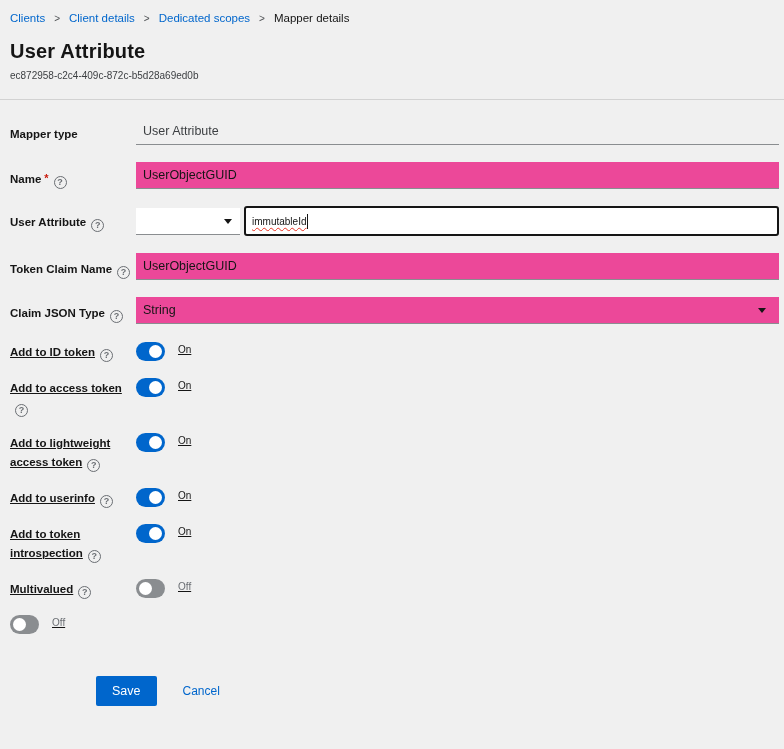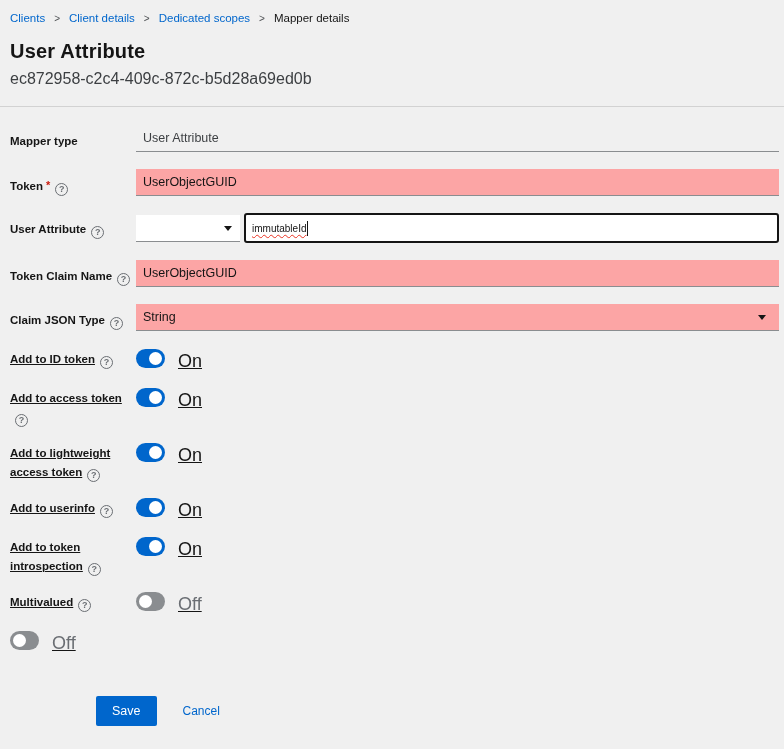--- a/index.html
+++ b/index.html
@@ -13,21 +13,21 @@
   }
   .page-header { padding:12px 10px 0 10px; }
 
   
   .breadcrumb { display:flex; align-items:center; font-size:11.5px; margin-bottom:16px; }
   .crumb { color:var(--accent,#0066cc); cursor:pointer; margin-right:9px; }
   .crumb-sep { color:#4f5255; font-size:10px; margin-right:9px; padding-top:1px; }
   .crumb-current { color:#151515; }
 
   .page-title { font-size:20px; font-weight:bold; color:#151515; margin-bottom:7px; letter-spacing:.2px; }
-  .page-subtitle { font-size:16px; color:#3c3f42; }
+  .page-subtitle { font-size:10px; color:#3c3f42; }
   .divider { border:none; border-top:1px solid #d2d2d2; margin-top:18px; }
 
   
   .form { padding:18px 5px 0 10px; }
   .row { display:flex; margin-bottom:17px; }
   .row-label {
     flex:none; width:121px; margin-right:5px; padding-top:6px;
     font-size:11.5px; font-weight:bold; line-height:20px; color:#151515;
   }
   .switch-row { margin-bottom:15px;text-decoration:underline; }
@@ -37,21 +37,21 @@
   .required { color:var(--required,#c9190b); font-size:11px; margin-left:3px; vertical-align:1px; }
   .help-icon {
     display:inline-flex; width:13px; height:13px; border:1px solid #6a6e73; border-radius:50%;
     color:#6a6e73; font-size:9px; font-weight:bold; align-items:center; justify-content:center;
     margin-left:5px; vertical-align:-2px; line-height:1; cursor:pointer;
   }
 
   
   .text-input, .readonly-input, .select-input {
     width:100%; height:27px; font-size:12.5px; color:#151515;
-    border:none; border-bottom:1px solid #8a8d90; background:#fca5a5; padding:0 7px;
+    border:none; border-bottom:1px solid #8a8d90; background:#ec4899; padding:0 7px;
   }
   .readonly-input { background:transparent; color:#3c3f42; display:flex; align-items:center; }
   .select-input { display:flex; align-items:center; justify-content:space-between; cursor:pointer; }
   .select-input .caret { margin-right:6px; }
   .caret {
     width:0; height:0; flex:none;
     border-left:4px solid transparent; border-right:4px solid transparent;
     border-top:5px solid #151515;
   }
 
@@ -77,21 +77,21 @@
   
   .switch-control { display:flex; align-items:flex-start; padding-top:1px; }
   .switch {
     position:relative; width:29px; height:19px; border-radius:10px; cursor:pointer; flex:none;
   }
   .switch.on { background:var(--switch-on,#0066cc); }
   .switch.off { background:var(--switch-off,#8a8d90); }
   .switch .knob { position:absolute; top:3px; width:13px; height:13px; border-radius:50%; background:#fff; }
   .switch.on .knob { right:3px; }
   .switch.off .knob { left:3px; }
-  .switch-state { margin-left:13px; font-size:18px; padding-top:2px; }
+  .switch-state { margin-left:13px; font-size:10px; padding-top:2px; }
   .switch-state.on { color:#151515; }
   .switch-state.off { color:#6a6e73; }
 
   
   .action-row { display:flex; align-items:center; margin-top:42px; margin-left:86px; }
   .save-btn {
     background:var(--accent,#0066cc); color:#fff; border:none; border-radius:2px;
     font-family:inherit; font-size:12.5px; padding:8px 16px; cursor:pointer;
   }
   .cancel-link { color:var(--accent,#0066cc); font-size:12px; margin-left:26px; cursor:pointer; }
@@ -120,21 +120,21 @@
     <div class="row-label">
       <span>Mapper type</span>
     </div>
     <div class="row-control">
       <div class="readonly-input">User Attribute</div>
     </div>
   </div>
 
   <div class="row">
     <div class="row-label">
-      <span>Token</span><span class="required">*</span><span class="help-icon">?</span>
+      <span>Name</span><span class="required">*</span><span class="help-icon">?</span>
     </div>
     <div class="row-control">
       <input class="text-input" value="UserObjectGUID" style="">
     </div>
   </div>
 
   <div class="row">
     <div class="row-label">
       <span>User Attribute</span><span class="help-icon">?</span>
     </div>

